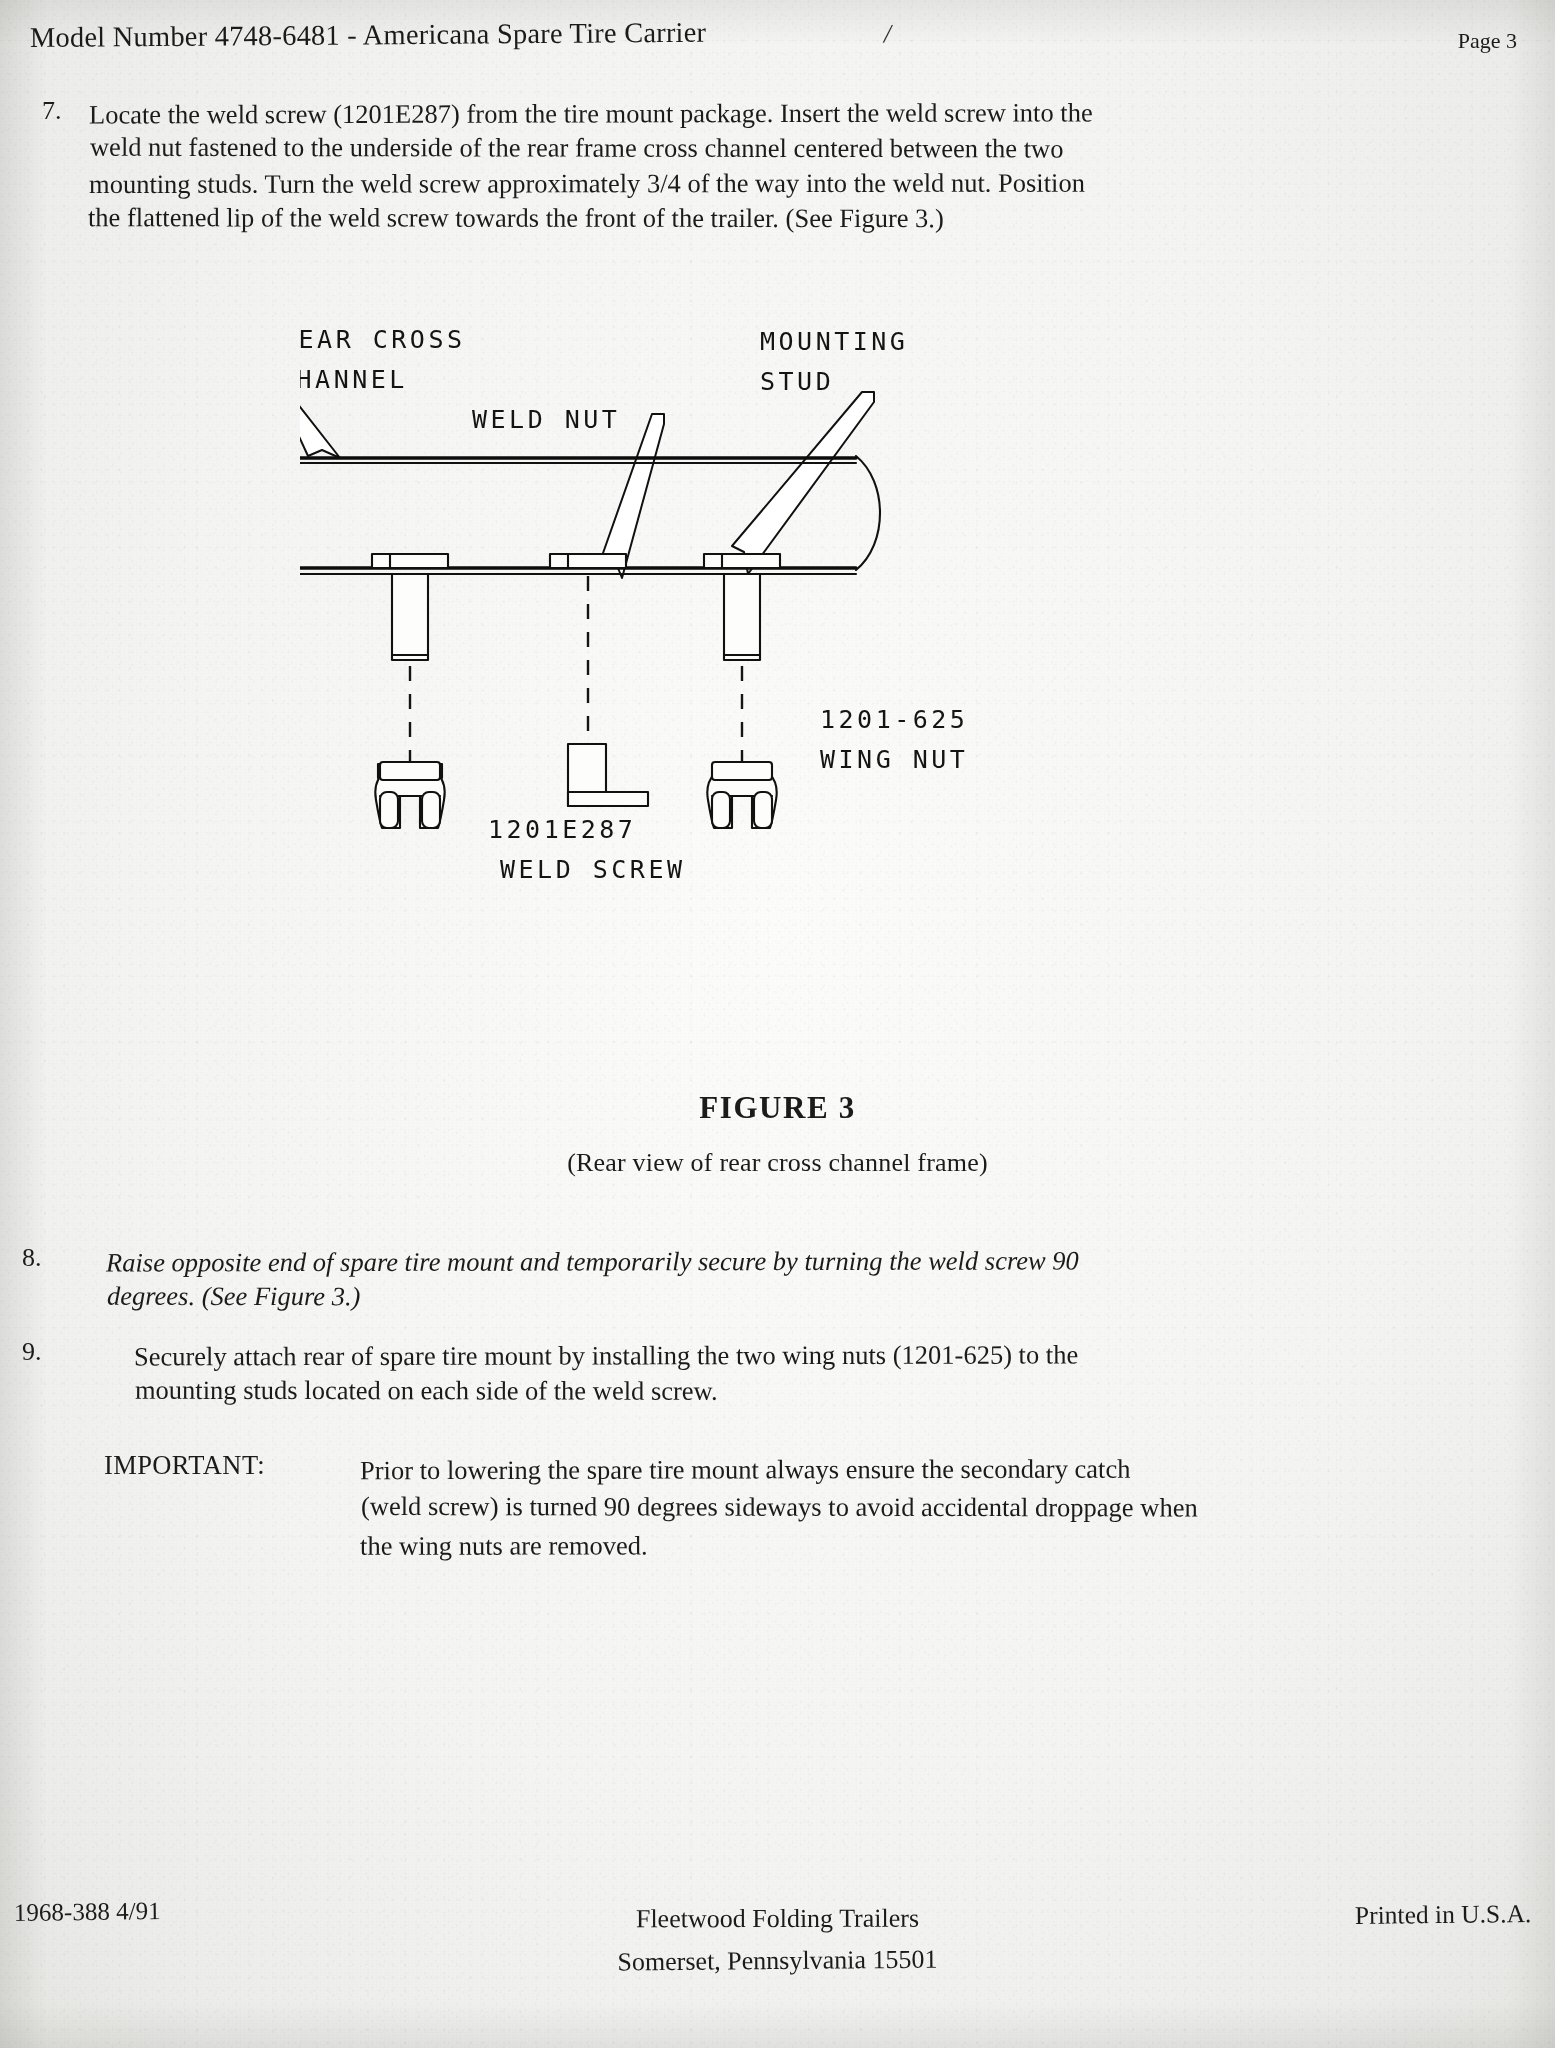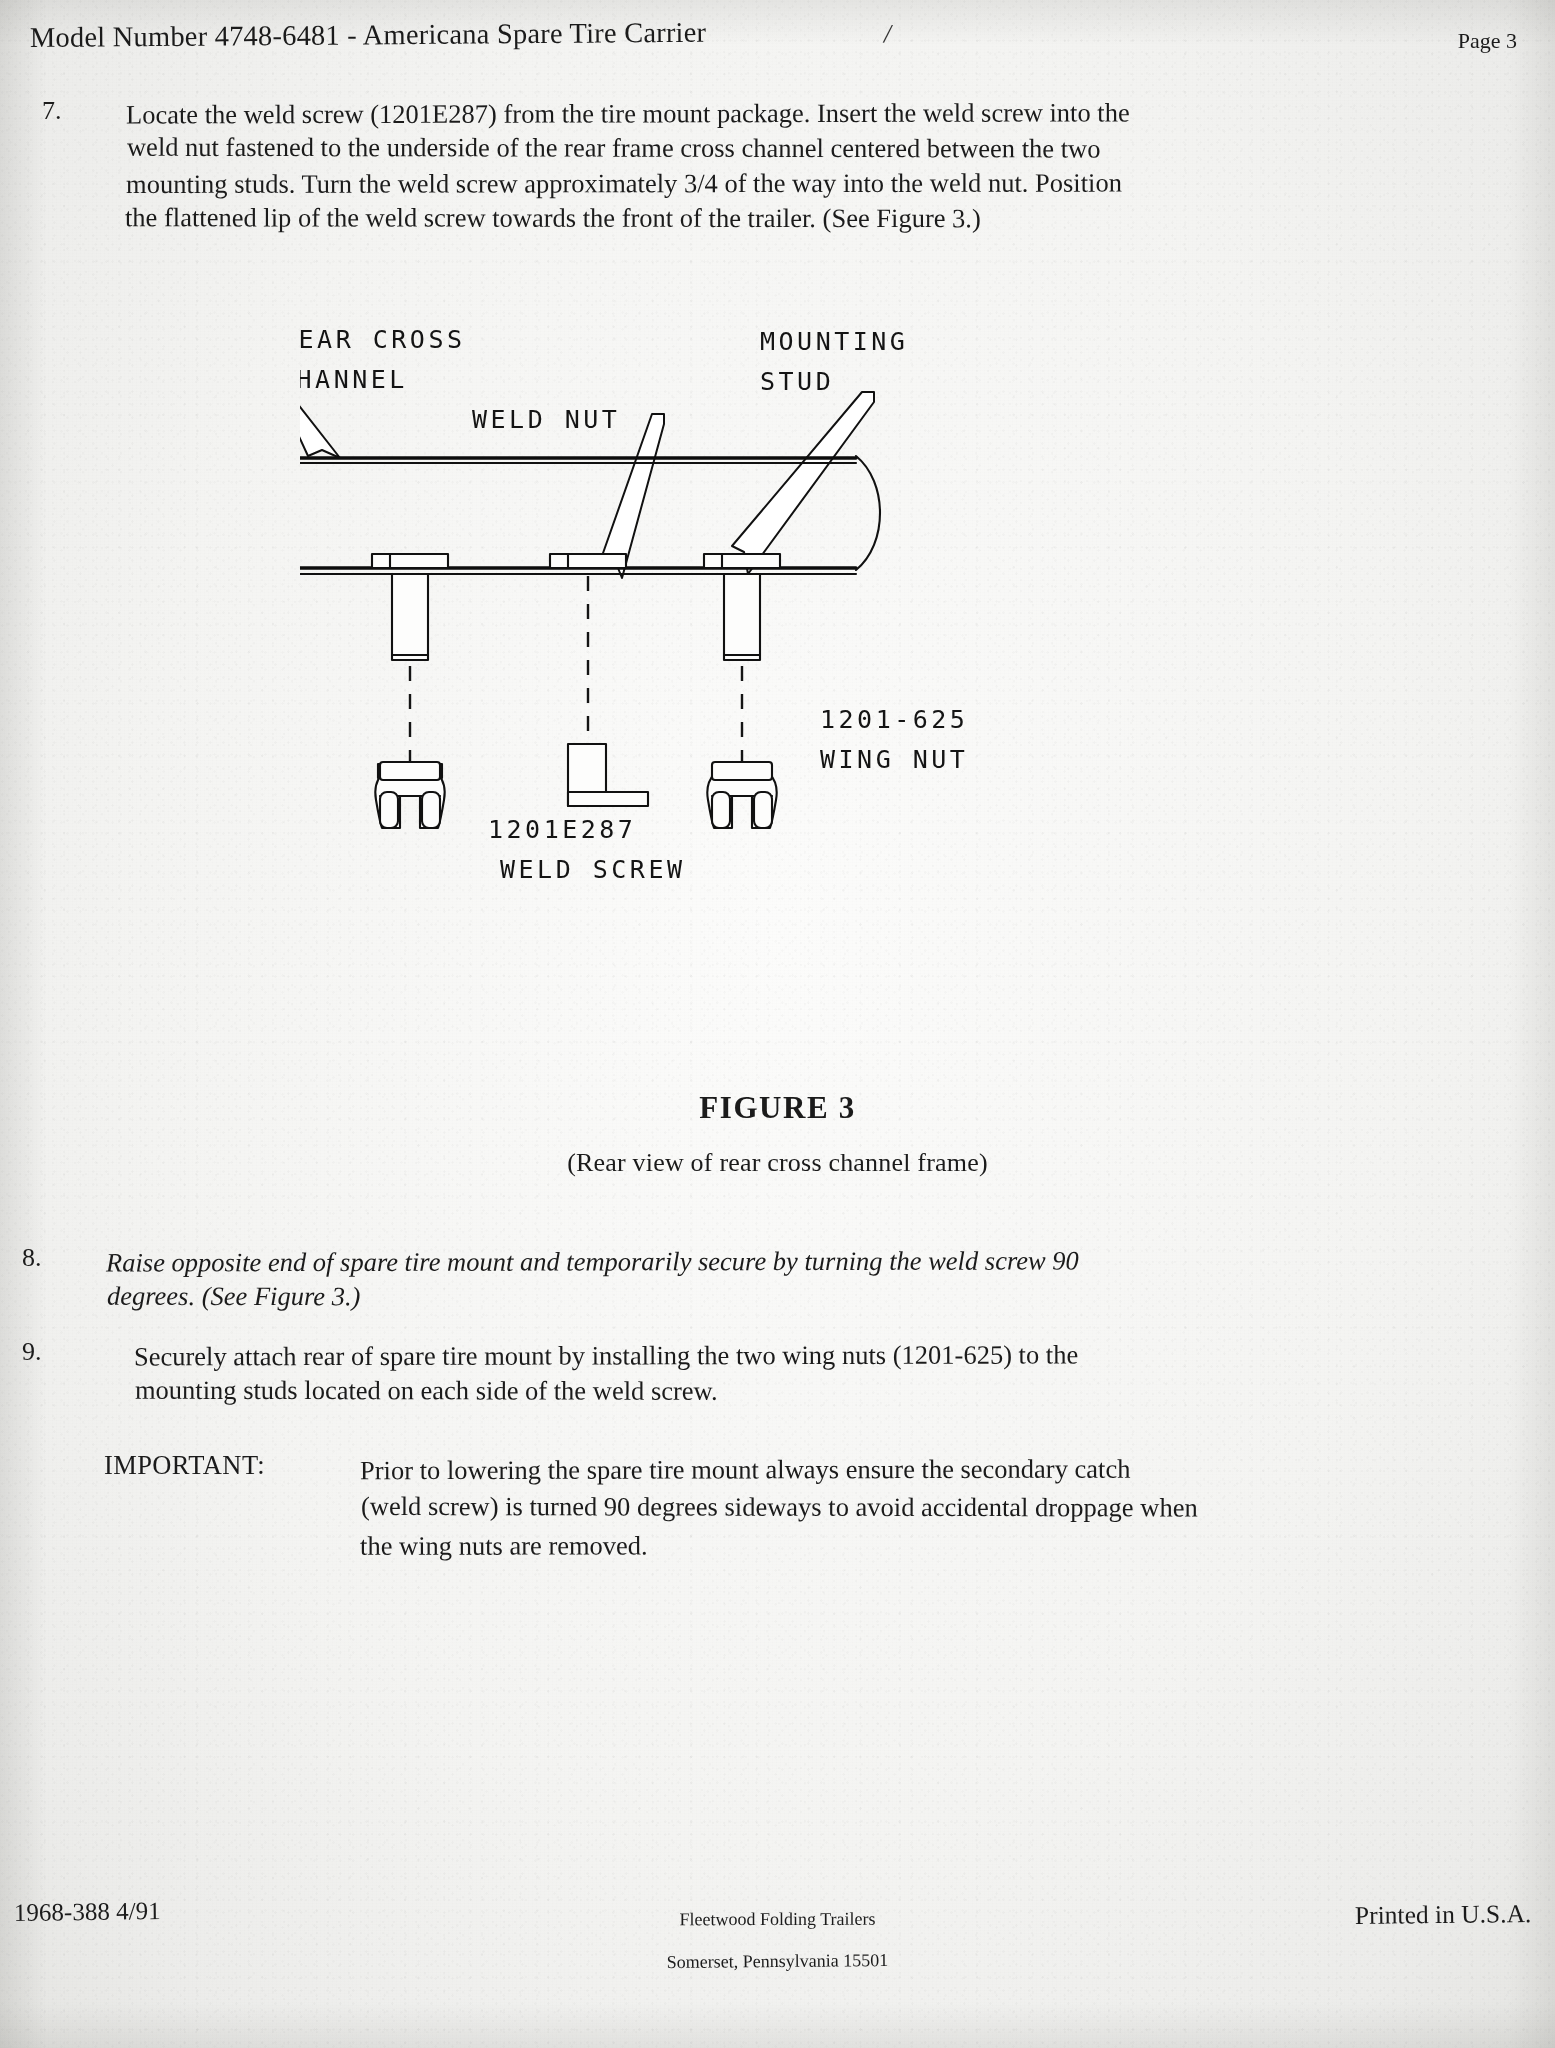--- a/index.html
+++ b/index.html
@@ -98,21 +98,21 @@
   }
   .step .body {
     margin-left: 78px;
     font-size: 26.5px;
     line-height: 34px;
     text-align: justify;
   }
   .step .body .ln { display: block; white-space: nowrap; }
 
   #step7 { left: 42px; top: 96px; width: 1480px; }
-  #step7 .body { margin-left: 84px; }
+  #step7 .body { margin-left: 47px; }
   #step7 .body .ln { font-size: 26.5px; line-height: 35px; }
 
   #step8 { left: 22px; top: 1243px; width: 1500px; }
   #step8 .body { margin-left: 84px; font-style: italic; }
   #step8 .body .ln { line-height: 36px; }
 
   #step9 { left: 22px; top: 1337px; width: 1500px; }
   #step9 .body { margin-left: 112px; }
   #step9 .body .ln { line-height: 36px; }
 
@@ -176,21 +176,21 @@
   #footer .f-left {
     position: absolute;
     left: 14px; top: 8px;
     font-size: 25px;
     transform: rotate(-0.8deg);
   }
   #footer .f-center {
     position: absolute;
     left: 0; right: 0; top: 8px;
     text-align: center;
-    font-size: 18px;
+    font-size: 26px;
     line-height: 42px;
   }
   #footer .f-center .ln { display: block; }
   #footer .f-center .ln:nth-child(2) { transform: rotate(-0.5deg); }
   #footer .f-right {
     position: absolute;
     right: 24px; top: 10px;
     font-size: 25.5px;
     transform: rotate(-0.6deg);
   }

